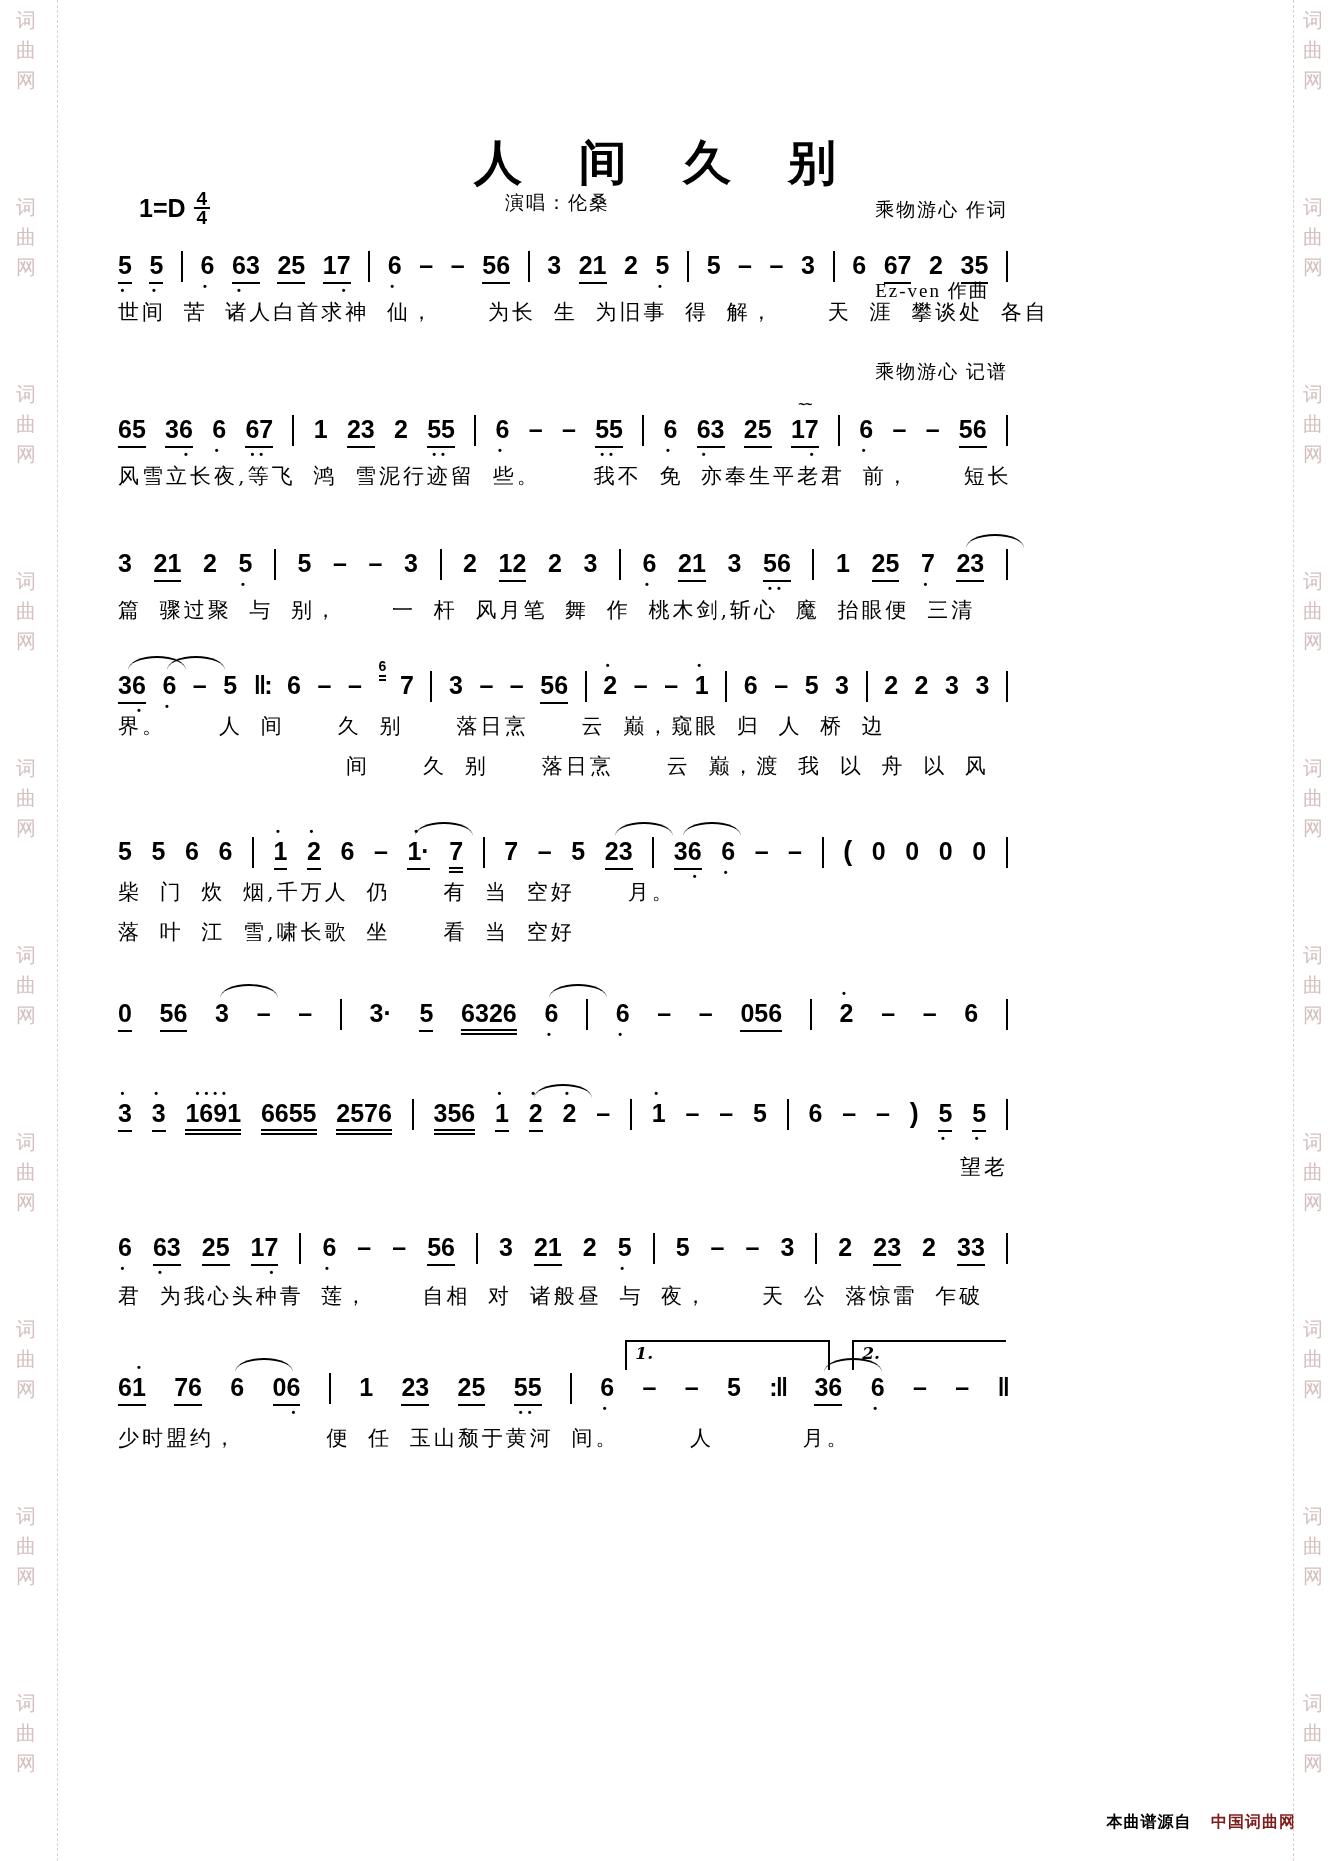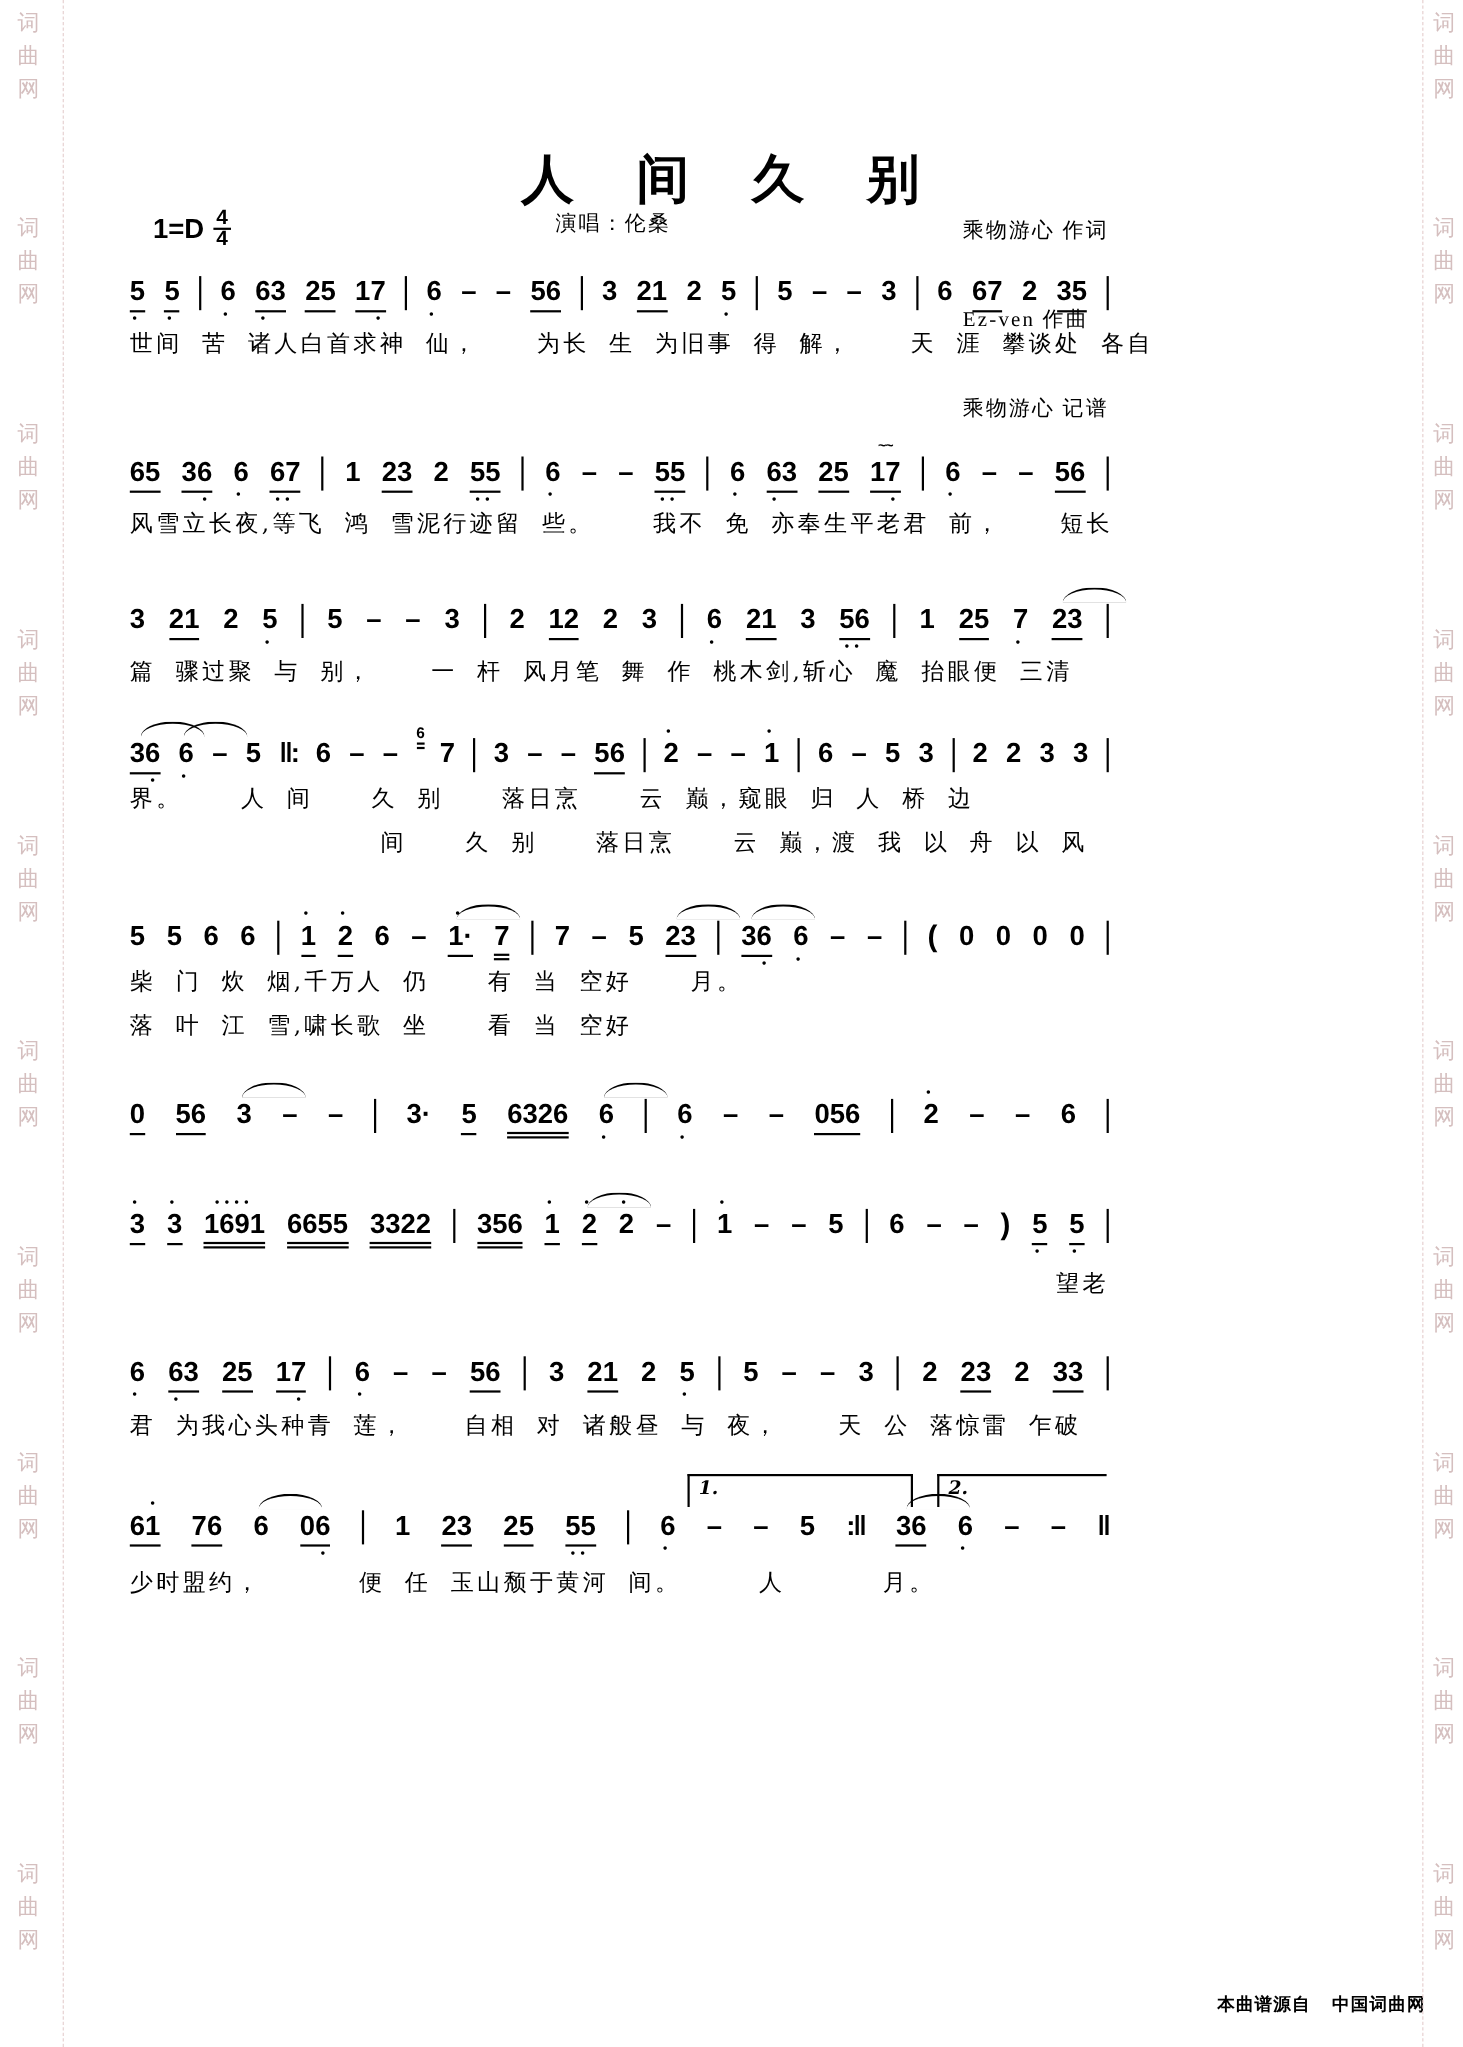--- a/index.html
+++ b/index.html
@@ -247,21 +247,21 @@
         <span class="tok"><span class="base">–</span></span>
         <span class="tok"><span class="base">–</span></span>
         <span class="tok"><span class="base">6</span></span>
         <span class="bar"></span>
       </div>
       <div class="sys" style="top: 1098px;">
         <span class="tok"><span class="base u1">3</span><span class="da">•</span></span>
         <span class="tok"><span class="base u1">3</span><span class="da">•</span></span>
         <span class="tok"><span class="base u2">1691</span><span class="da">••••</span></span>
         <span class="tok"><span class="base u2">6655</span></span>
-        <span class="tok"><span class="base u2">3322</span></span>
+        <span class="tok"><span class="base u2">2576</span></span>
         <span class="bar"></span>
         <span class="tok"><span class="base u2">356</span></span>
         <span class="tok"><span class="base u1">1</span><span class="da">•</span></span>
         <span class="tok"><span class="arc"></span><span class="base u1">2</span><span class="da">•</span></span>
         <span class="tok"><span class="base">2</span><span class="da">•</span></span>
         <span class="tok"><span class="base">–</span></span>
         <span class="bar"></span>
         <span class="tok"><span class="base">1</span><span class="da">•</span></span>
         <span class="tok"><span class="base">–</span></span>
         <span class="tok"><span class="base">–</span></span>
@@ -326,21 +326,21 @@
         <span class="tok"><span class="base">–</span></span>
         <span class="brep">‖</span>
         <div class="volta v1" style="left: 57%; width: 22.5%;"><span class="vl">1.</span></div>
         <div class="volta v2" style="left: 82.5%; width: 17%;"><span class="vl">2.</span></div>
       </div>
       <div class="lyr" style="top: 1424px;">少时盟约，     便 任 玉山颓于黄河 间。    人     月。</div>
     </div>
 
   <div class="footer">
     <span>本曲谱源自</span>
-    <span class="brand" style="color: #000000;">中国词曲网</span>
+    <span class="brand" style="color: #7f1d1d;">中国词曲网</span>
   </div>
 
 <div class="wm-line" style="left: 57px;"></div>
     <div class="wm-char" style="left: 16px; top: 10px;">词</div>
     <div class="wm-char" style="left: 16px; top: 40px;">曲</div>
     <div class="wm-char" style="left: 16px; top: 70px;">网</div>
     <div class="wm-char" style="left: 16px; top: 197px;">词</div>
     <div class="wm-char" style="left: 16px; top: 227px;">曲</div>
     <div class="wm-char" style="left: 16px; top: 257px;">网</div>
     <div class="wm-char" style="left: 16px; top: 384px;">词</div>

